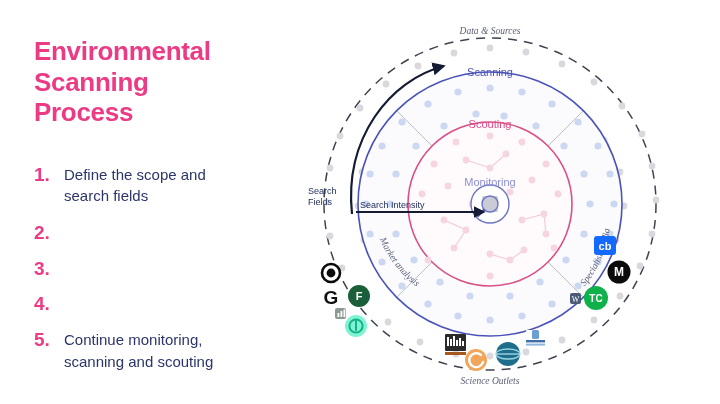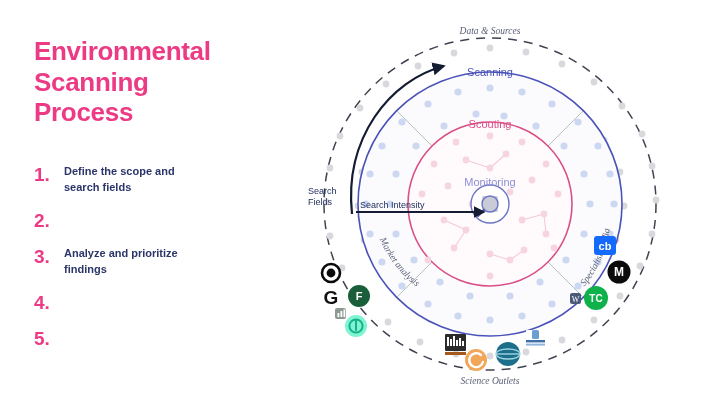--- a/index.html
+++ b/index.html
@@ -50,25 +50,24 @@
     color: #ec3a84;
     font-size: 19px;
     font-weight: bold;
     width: 30px;
     flex: 0 0 30px;
     line-height: 1.05;
     padding-top: 1px;
   }
   .step-text {
     color: #2b3569;
-    font-size: 11px;
+    font-size: 15px;
     line-height: 1.42;
     flex: 1 1 auto;
     white-space: pre-line;
-    font-weight: bold;
   }
 
   
   #diagram-wrap {
     position: absolute;
     left: 294px;
     top: 8px;
     width: 420px;
     height: 392px;
   }
@@ -117,30 +116,30 @@
         <div class="step-text">Define the scope and
 search fields</div>
       </div>
 
       <div class="step-row">
         <div class="step-num">2.</div>
       </div>
 
       <div class="step-row">
         <div class="step-num">3.</div>
-        <div class="step-text">Analyze and prioritize
-findings</div>
       </div>
 
       <div class="step-row">
         <div class="step-num">4.</div>
       </div>
 
       <div class="step-row">
         <div class="step-num">5.</div>
+        <div class="step-text">Continue monitoring,
+scanning and scouting</div>
       </div>
 
     </div>
   </div>
 
   <div id="diagram-wrap">
     <svg id="diagram-svg" viewBox="0 0 420 392" xmlns="http://www.w3.org/2000/svg">
 
       <defs>
 

